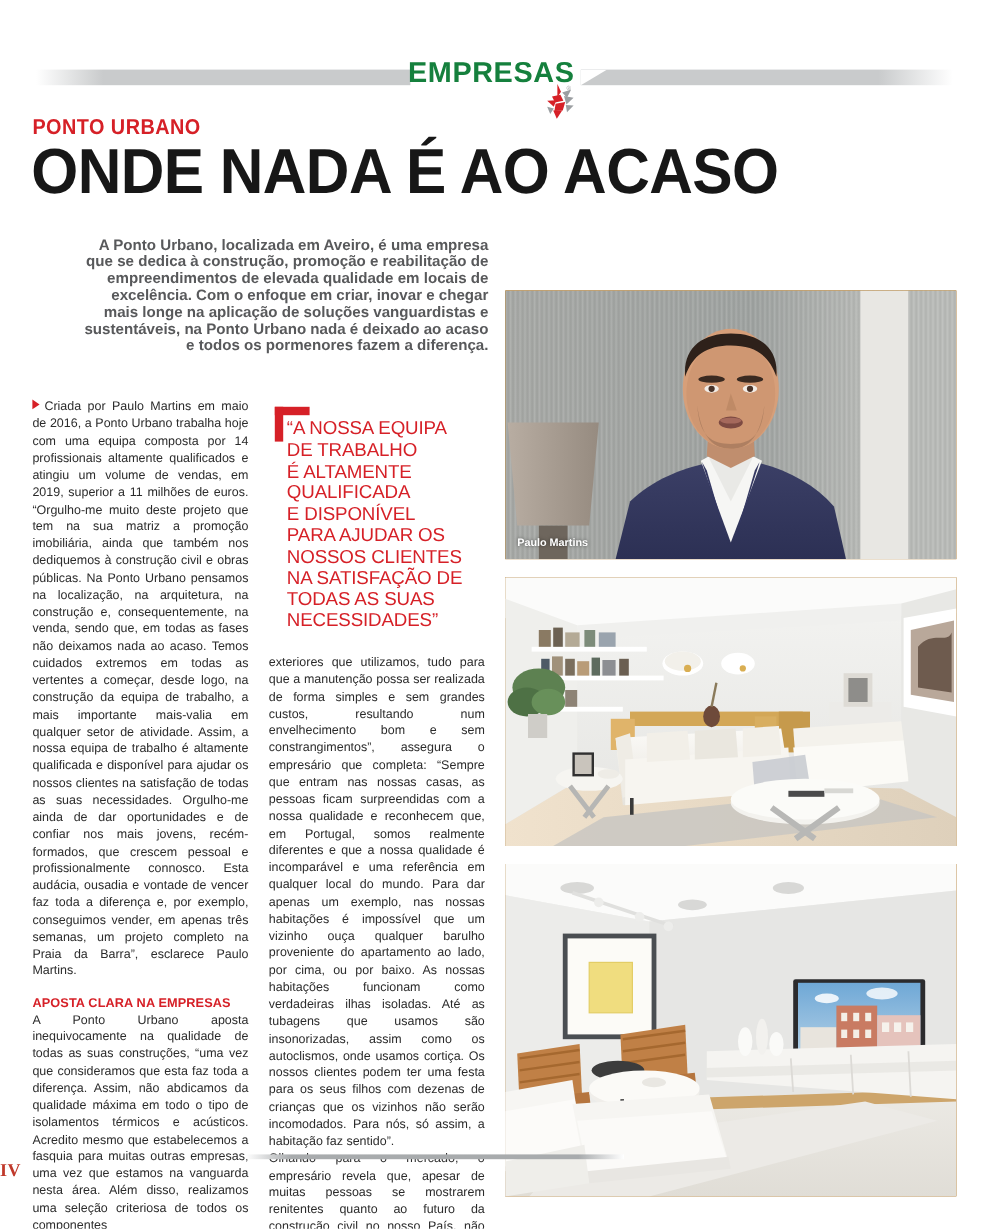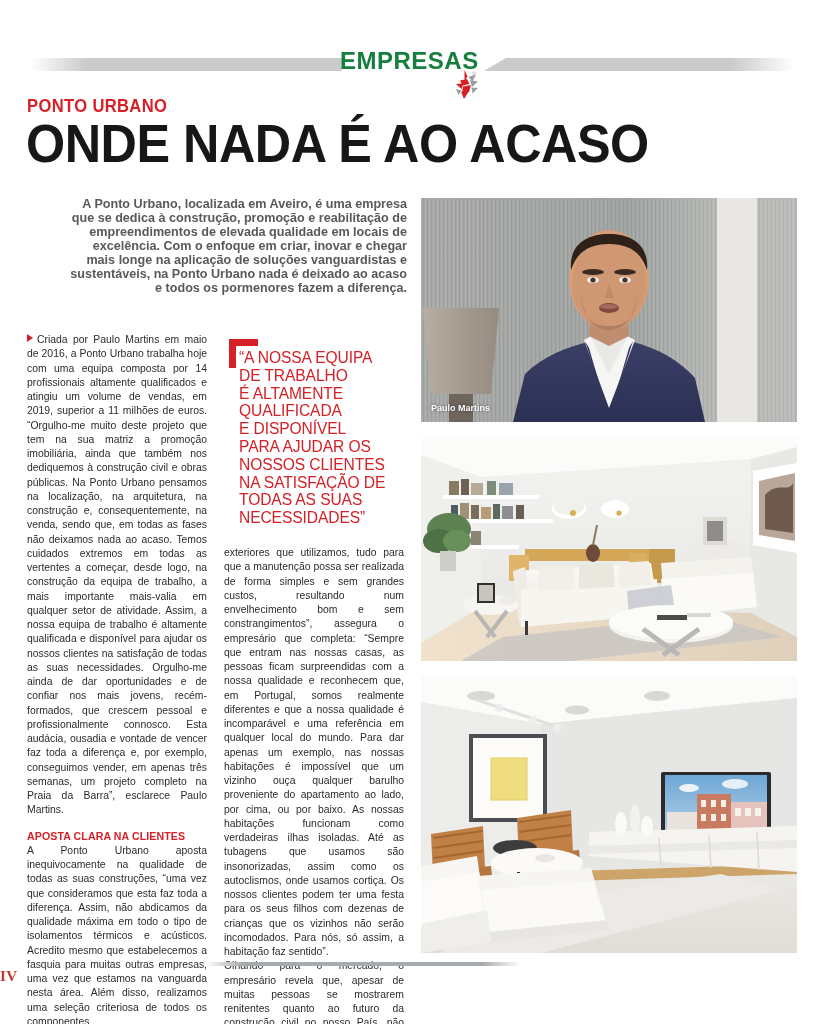--- a/index.html
+++ b/index.html
@@ -183,20 +183,21 @@
     white-space: pre-line;
     padding-top: 6px;
     padding-left: 6px;
   }
 
   
   .photo {
     position: absolute;
     overflow: hidden;
     background: #a16207;
+    margin-top: 44px;
   }
   .photo-1 { left: 421px; top: 198px; width: 376px; height: 224px; }
   .photo-2 { left: 421px; top: 437px; width: 376px; height: 224px; }
   .photo-3 { left: 421px; top: 676px; width: 376px; height: 277px; }
   .photo-inner { position: absolute; inset: 0; }
   .caption {
     position: absolute;
     left: 10px;
     bottom: 9px;
     font-family: "Liberation Sans", sans-serif;
@@ -254,21 +255,21 @@
   </div>
 
   <div class="kicker">PONTO URBANO</div>
   <div class="headline">ONDE NADA É AO ACASO</div>
 
   <div class="lead">A Ponto Urbano, localizada em Aveiro, é uma empresa que se dedica à construção, promoção e reabilitação de empreendimentos de elevada qualidade em locais de excelência. Com o enfoque em criar, inovar e chegar mais longe na aplicação de soluções vanguardistas e sustentáveis, na Ponto Urbano nada é deixado ao acaso e todos os pormenores fazem a diferença.</div>
 
   <div class="col col-1">
     <p><span class="bullet"></span><span>Criada por Paulo Martins em maio de 2016, a Ponto Urbano trabalha hoje com uma equipa composta por 14 profissionais altamente qualificados e atingiu um volume de vendas, em 2019, superior a 11 milhões de euros. “Orgulho-me muito deste projeto que tem na sua matriz a promoção imobiliária, ainda que também nos dediquemos à construção civil e obras públicas. Na Ponto Urbano pensamos na localização, na arquitetura, na construção e, consequentemente, na venda, sendo que, em todas as fases não deixamos nada ao acaso. Temos cuidados extremos em todas as vertentes a começar, desde logo, na construção da equipa de trabalho, a mais importante mais-valia em qualquer setor de atividade. Assim, a nossa equipa de trabalho é altamente qualificada e disponível para ajudar os nossos clientes na satisfação de todas as suas necessidades. Orgulho-me ainda de dar oportunidades e de confiar nos mais jovens, recém-formados, que crescem pessoal e profissionalmente connosco. Esta audácia, ousadia e vontade de vencer faz toda a diferença e, por exemplo, conseguimos vender, em apenas três semanas, um projeto completo na Praia da Barra”, esclarece Paulo Martins.</span></p>
     <div class="gap"></div>
-    <div class="subhead">APOSTA CLARA NA CLIENTES</div>
+    <div class="subhead">APOSTA CLARA NA EMPRESAS</div>
     <p>A Ponto Urbano aposta inequivocamente na qualidade de todas as suas construções, “uma vez que consideramos que esta faz toda a diferença. Assim, não abdicamos da qualidade máxima em todo o tipo de isolamentos térmicos e acústicos. Acredito mesmo que estabelecemos a fasquia para muitas outras empresas, uma vez que estamos na vanguarda nesta área. Além disso, realizamos uma seleção criteriosa de todos os componentes</p>
   </div>
 
   <div class="pullquote">
     <div class="pq-bracket"></div>
     <div class="pq-text">“A NOSSA EQUIPA
 DE TRABALHO
 É ALTAMENTE
 QUALIFICADA
 E DISPONÍVEL

